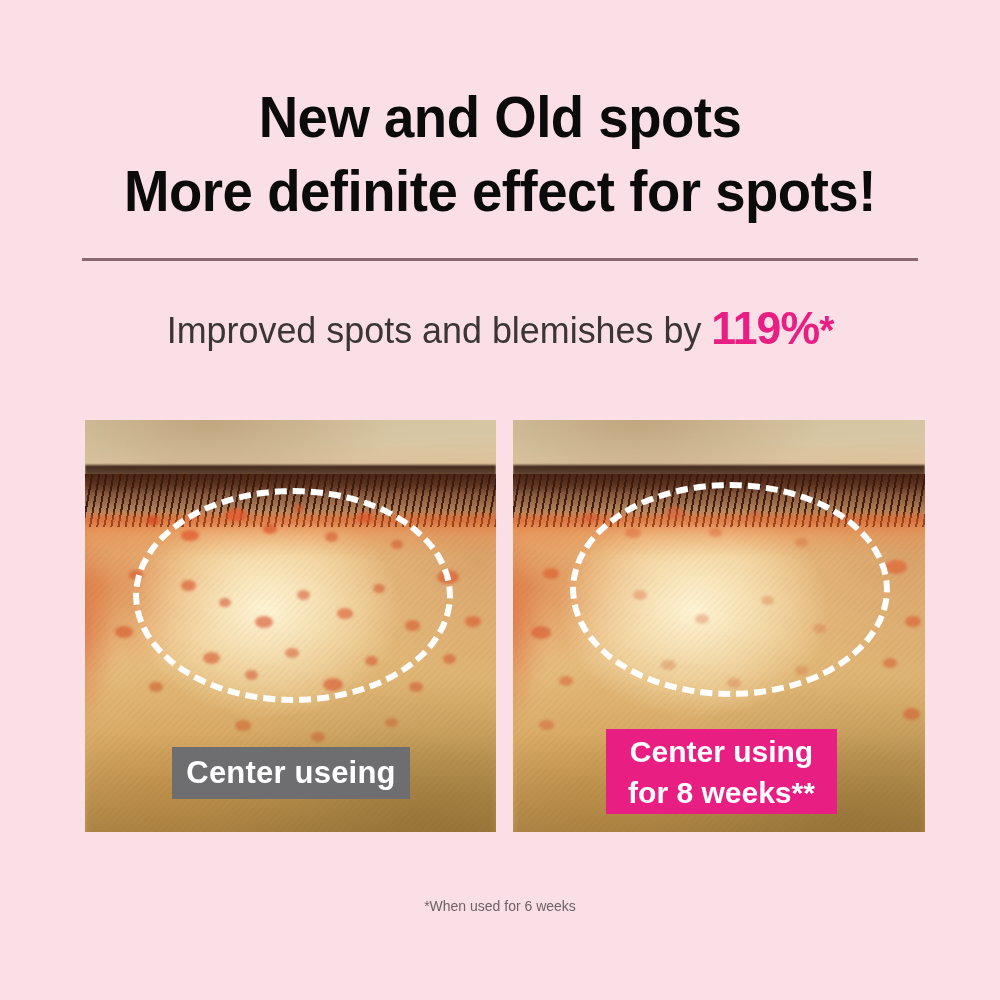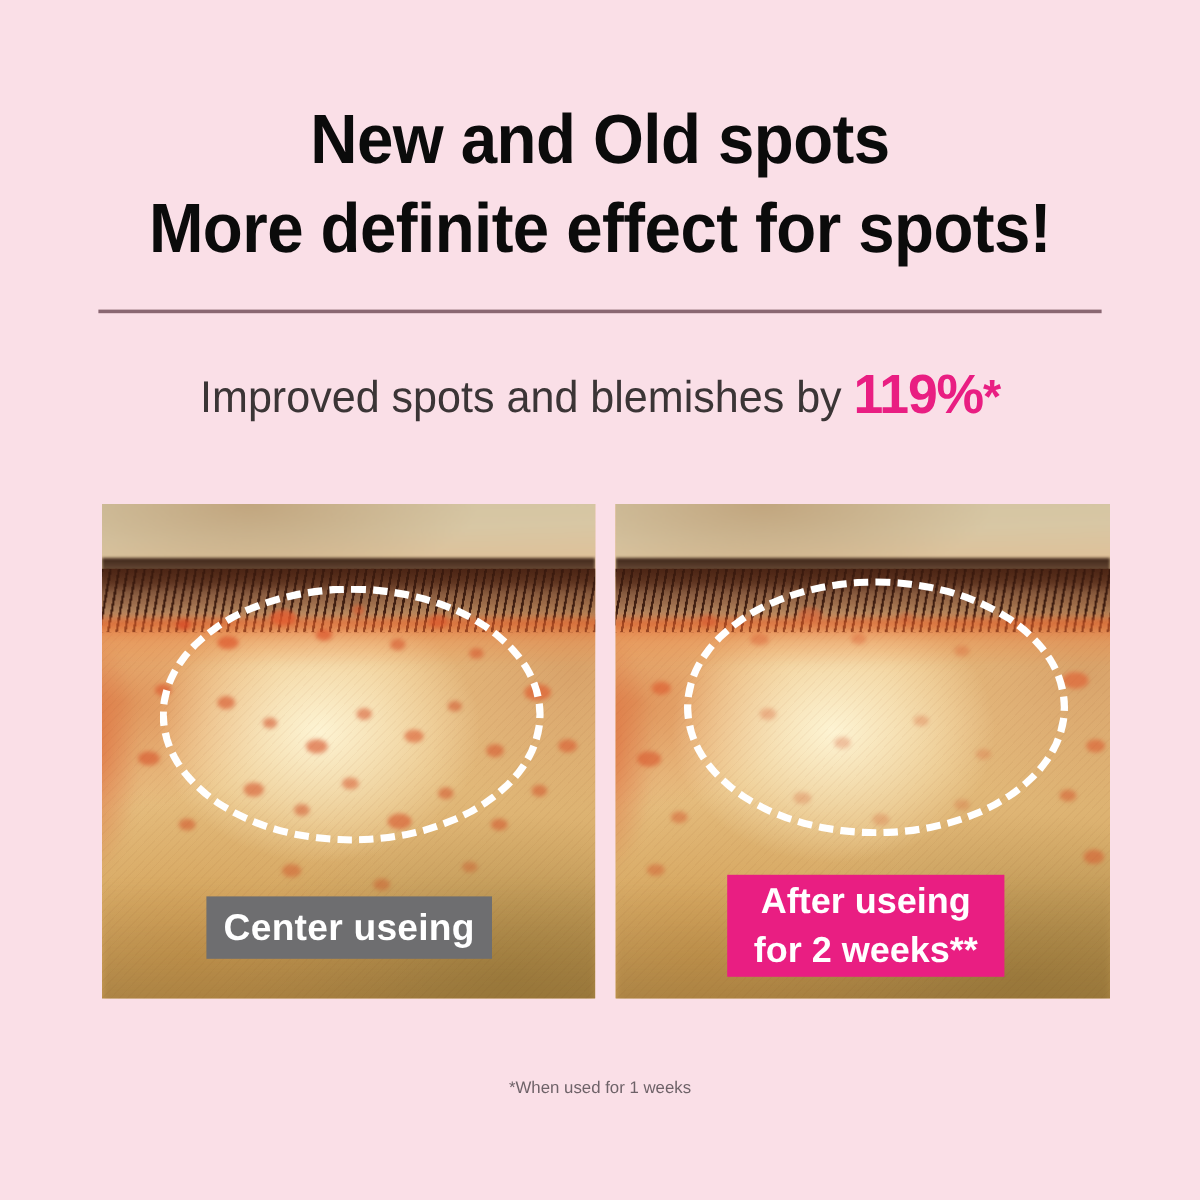--- a/index.html
+++ b/index.html
@@ -319,19 +319,19 @@
     <span class="spot" style="left:160px;top:310px;width:16px;height:11px;background:rgba(202,70,32,.3)"></span>
     <span class="spot" style="left:244px;top:320px;width:14px;height:10px;background:rgba(200,68,30,.28)"></span>
   </div>
 
   <div class="ellipse" id="ellipse-after"></div>
 </div>
 
 <div class="badge" id="badge-before">Center useing</div>
 
 <div class="badge" id="badge-after">
-  <span class="bl">After useing</span>
-  <span class="bl">for 2 weeks**</span>
+  <span class="bl">Center using</span>
+  <span class="bl">for 8 weeks**</span>
 </div>
 
 <div class="footnotes">
-  <span class="fl">*When used for 1 weeks</span>
+  <span class="fl">*When used for 6 weeks</span>
 </div>
 
 </body></html>

